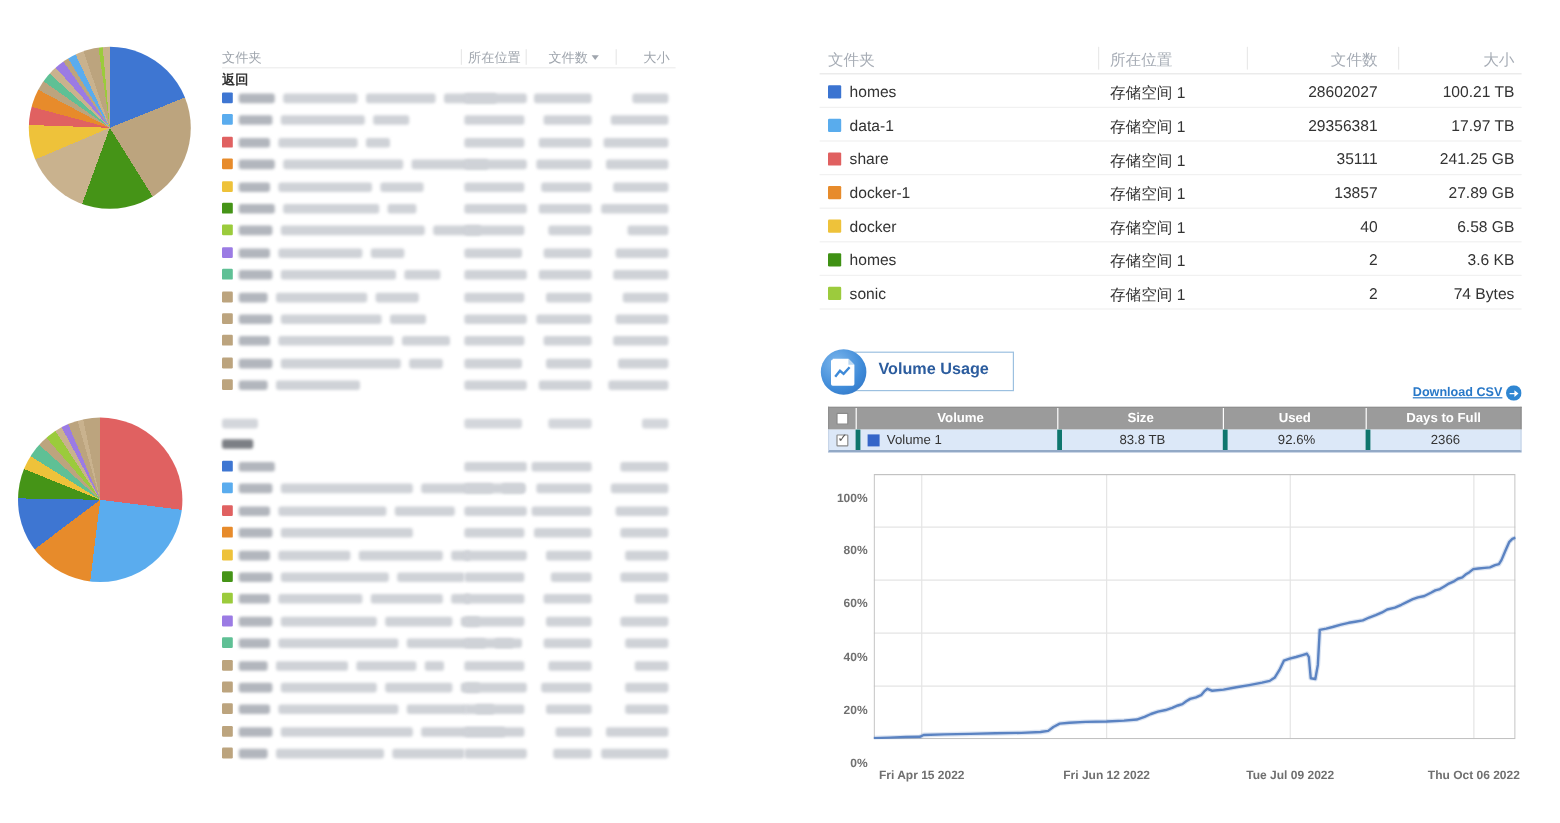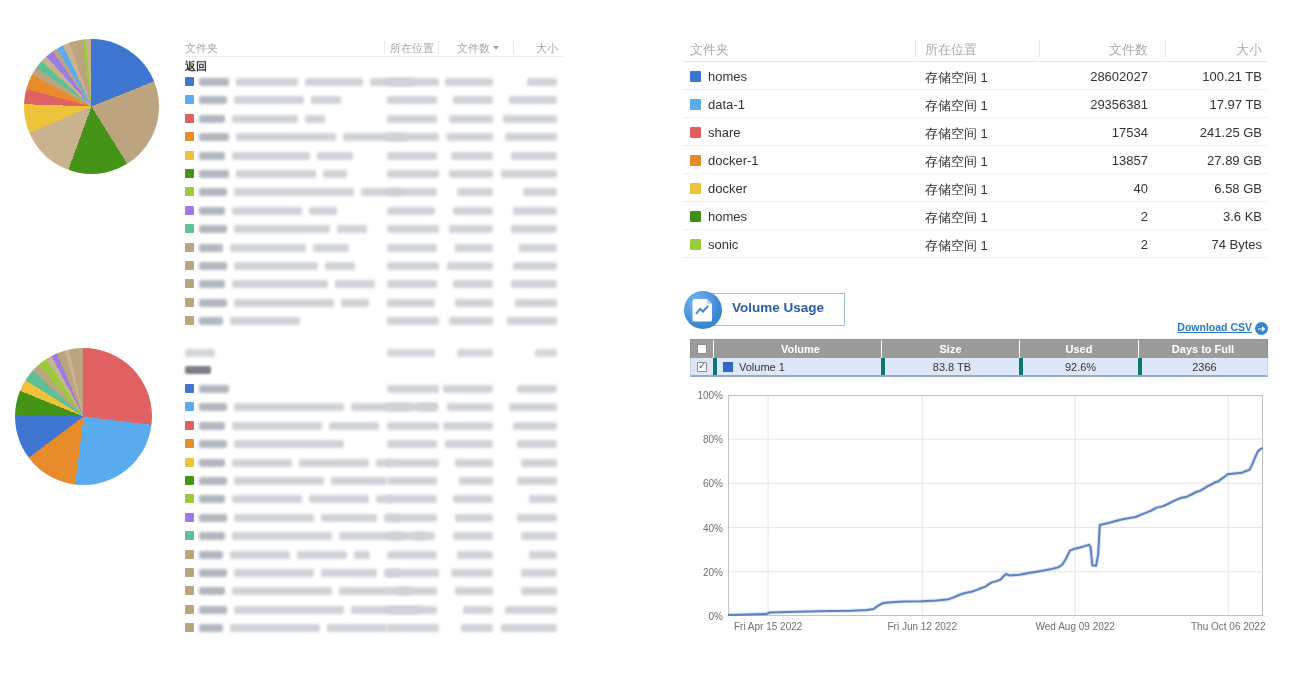--- a/index.html
+++ b/index.html
@@ -55,21 +55,21 @@
   .col-vol{width:168px;flex:none;justify-content:flex-start !important;padding-left:6px;}
   .col-size{width:138px;flex:none;}
   .col-used{width:119px;flex:none;}
   .col-days{flex:1;}
   .cb{width:10px;height:10px;background:#fff;border:1px solid #8A8A8A;border-radius:1px;position:relative;}
   .cb.checked::after{content:"\2713";position:absolute;left:0px;top:-3px;font-size:10px;color:#555;}
   .vsq{width:10px;height:10px;background:#3465C8;margin-right:6px;flex:none;}
 
   
   .plot{position:absolute;left:728px;top:395px;width:535px;height:221px;}
-  .axis-label{position:absolute;font-size:10px;font-weight:normal;color:#707070;}
+  .axis-label{position:absolute;font-size:10px;font-weight:bold;color:#707070;margin-top:20px;}
   .ylab{text-align:right;width:34px;}
   .xlab{text-align:center;width:110px;}
 </style>
 </head>
 <body>
 
 <div class="stage">
 
   <div class="pie" id="pie-top" style="left: 24px; top: 39px; width: 135px; height: 135px; background: conic-gradient(rgb(62, 118, 210) 0deg, rgb(62, 118, 210) 68deg, rgb(188, 164, 126) 68deg, rgb(188, 164, 126) 148deg, rgb(69, 148, 23) 148deg, rgb(69, 148, 23) 200deg, rgb(201, 178, 142) 200deg, rgb(201, 178, 142) 247deg, rgb(238, 194, 58) 247deg, rgb(238, 194, 58) 272deg, rgb(224, 97, 97) 272deg, rgb(224, 97, 97) 285deg, rgb(231, 139, 43) 285deg, rgb(231, 139, 43) 298deg, rgb(188, 164, 126) 298deg, rgb(188, 164, 126) 305deg, rgb(95, 192, 149) 305deg, rgb(95, 192, 149) 312deg, rgb(201, 178, 142) 312deg, rgb(201, 178, 142) 318deg, rgb(155, 123, 228) 318deg, rgb(155, 123, 228) 325deg, rgb(188, 164, 126) 325deg, rgb(188, 164, 126) 329deg, rgb(90, 172, 238) 329deg, rgb(90, 172, 238) 335deg, rgb(201, 178, 142) 335deg, rgb(201, 178, 142) 341deg, rgb(188, 164, 126) 341deg, rgb(188, 164, 126) 352deg, rgb(155, 203, 60) 352deg, rgb(155, 203, 60) 355deg, rgb(201, 178, 142) 355deg, rgb(201, 178, 142) 360deg);"></div>
 
@@ -384,21 +384,21 @@
           <span class="fsq" style="background:#59ACED"></span>
           <span class="nm">data-1</span>
           <span class="loc">存储空间 1</span>
           <span class="cnt">29356381</span>
           <span class="siz">17.97 TB</span>
         </div>
         <div class="rrow">
           <span class="fsq" style="background:#E06060"></span>
           <span class="nm">share</span>
           <span class="loc">存储空间 1</span>
-          <span class="cnt">17534</span>
+          <span class="cnt">35111</span>
           <span class="siz">241.25 GB</span>
         </div>
         <div class="rrow">
           <span class="fsq" style="background:#E78B2B"></span>
           <span class="nm">docker-1</span>
           <span class="loc">存储空间 1</span>
           <span class="cnt">13857</span>
           <span class="siz">27.89 GB</span>
         </div>
         <div class="rrow">
@@ -486,17 +486,17 @@
   </div>
   <div id="chart-labels">
       <div class="axis-label ylab" style="left: 689px; top: 611px;">0%</div>
       <div class="axis-label ylab" style="left: 689px; top: 566.8px;">20%</div>
       <div class="axis-label ylab" style="left: 689px; top: 522.6px;">40%</div>
       <div class="axis-label ylab" style="left: 689px; top: 478.4px;">60%</div>
       <div class="axis-label ylab" style="left: 689px; top: 434.2px;">80%</div>
       <div class="axis-label ylab" style="left: 689px; top: 390px;">100%</div>
       <div class="axis-label xlab" style="left: 713.125px; top: 621px;">Fri Apr 15 2022</div>
       <div class="axis-label xlab" style="left: 867.205px; top: 621px;">Fri Jun 12 2022</div>
-      <div class="axis-label xlab" style="left: 1020.22px; top: 621px;">Wed Aug 09 2022</div>
+      <div class="axis-label xlab" style="left: 1020.22px; top: 621px;">Tue Jul 09 2022</div>
       <div class="axis-label xlab" style="left: 1173.22px; top: 621px;">Thu Oct 06 2022</div>
     </div>
 
 </div>
 
 </body></html>

